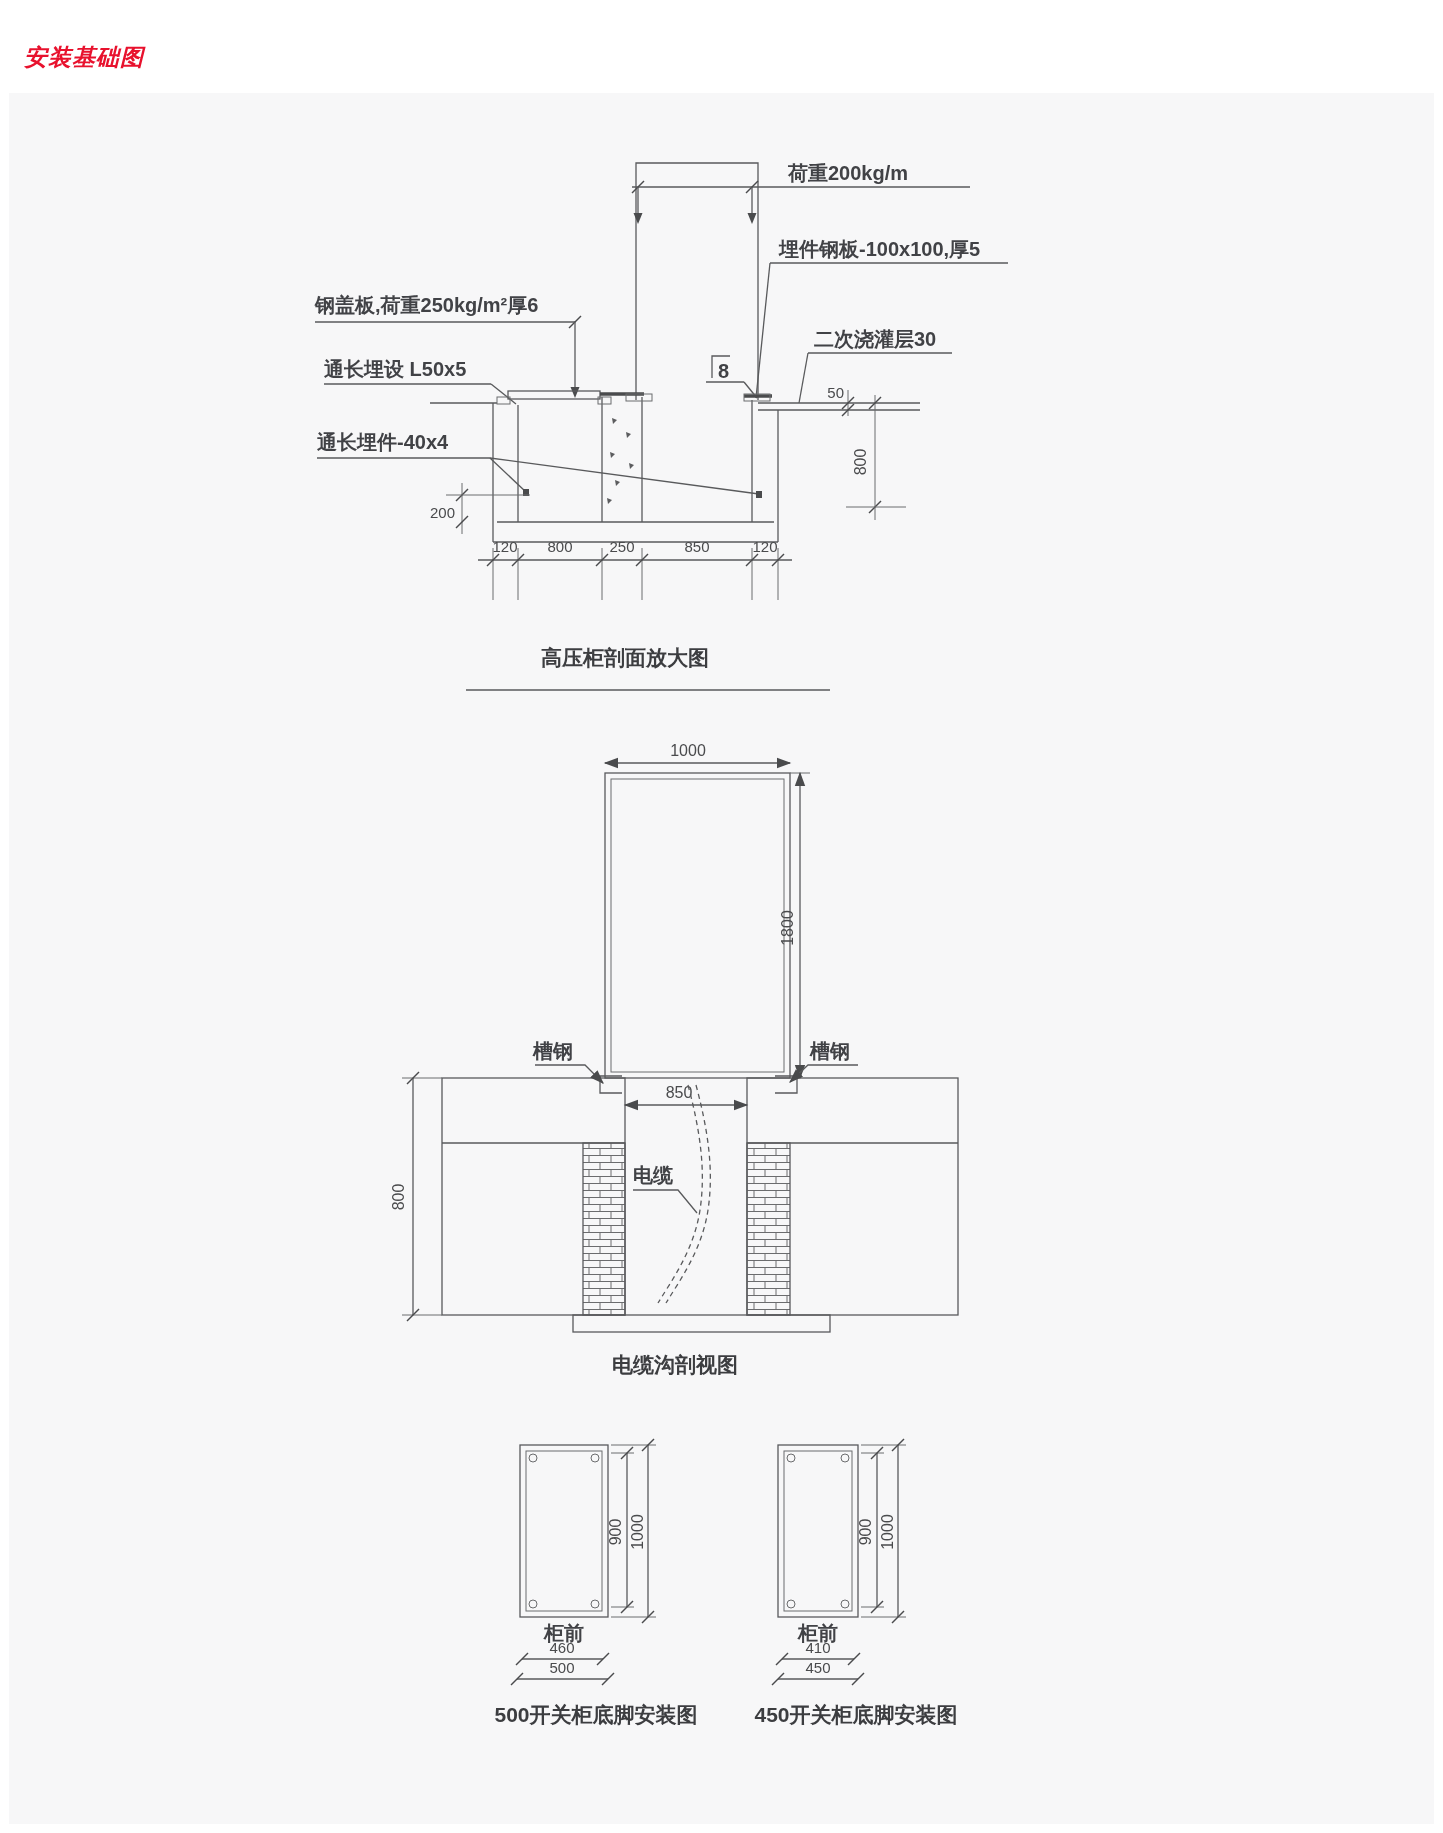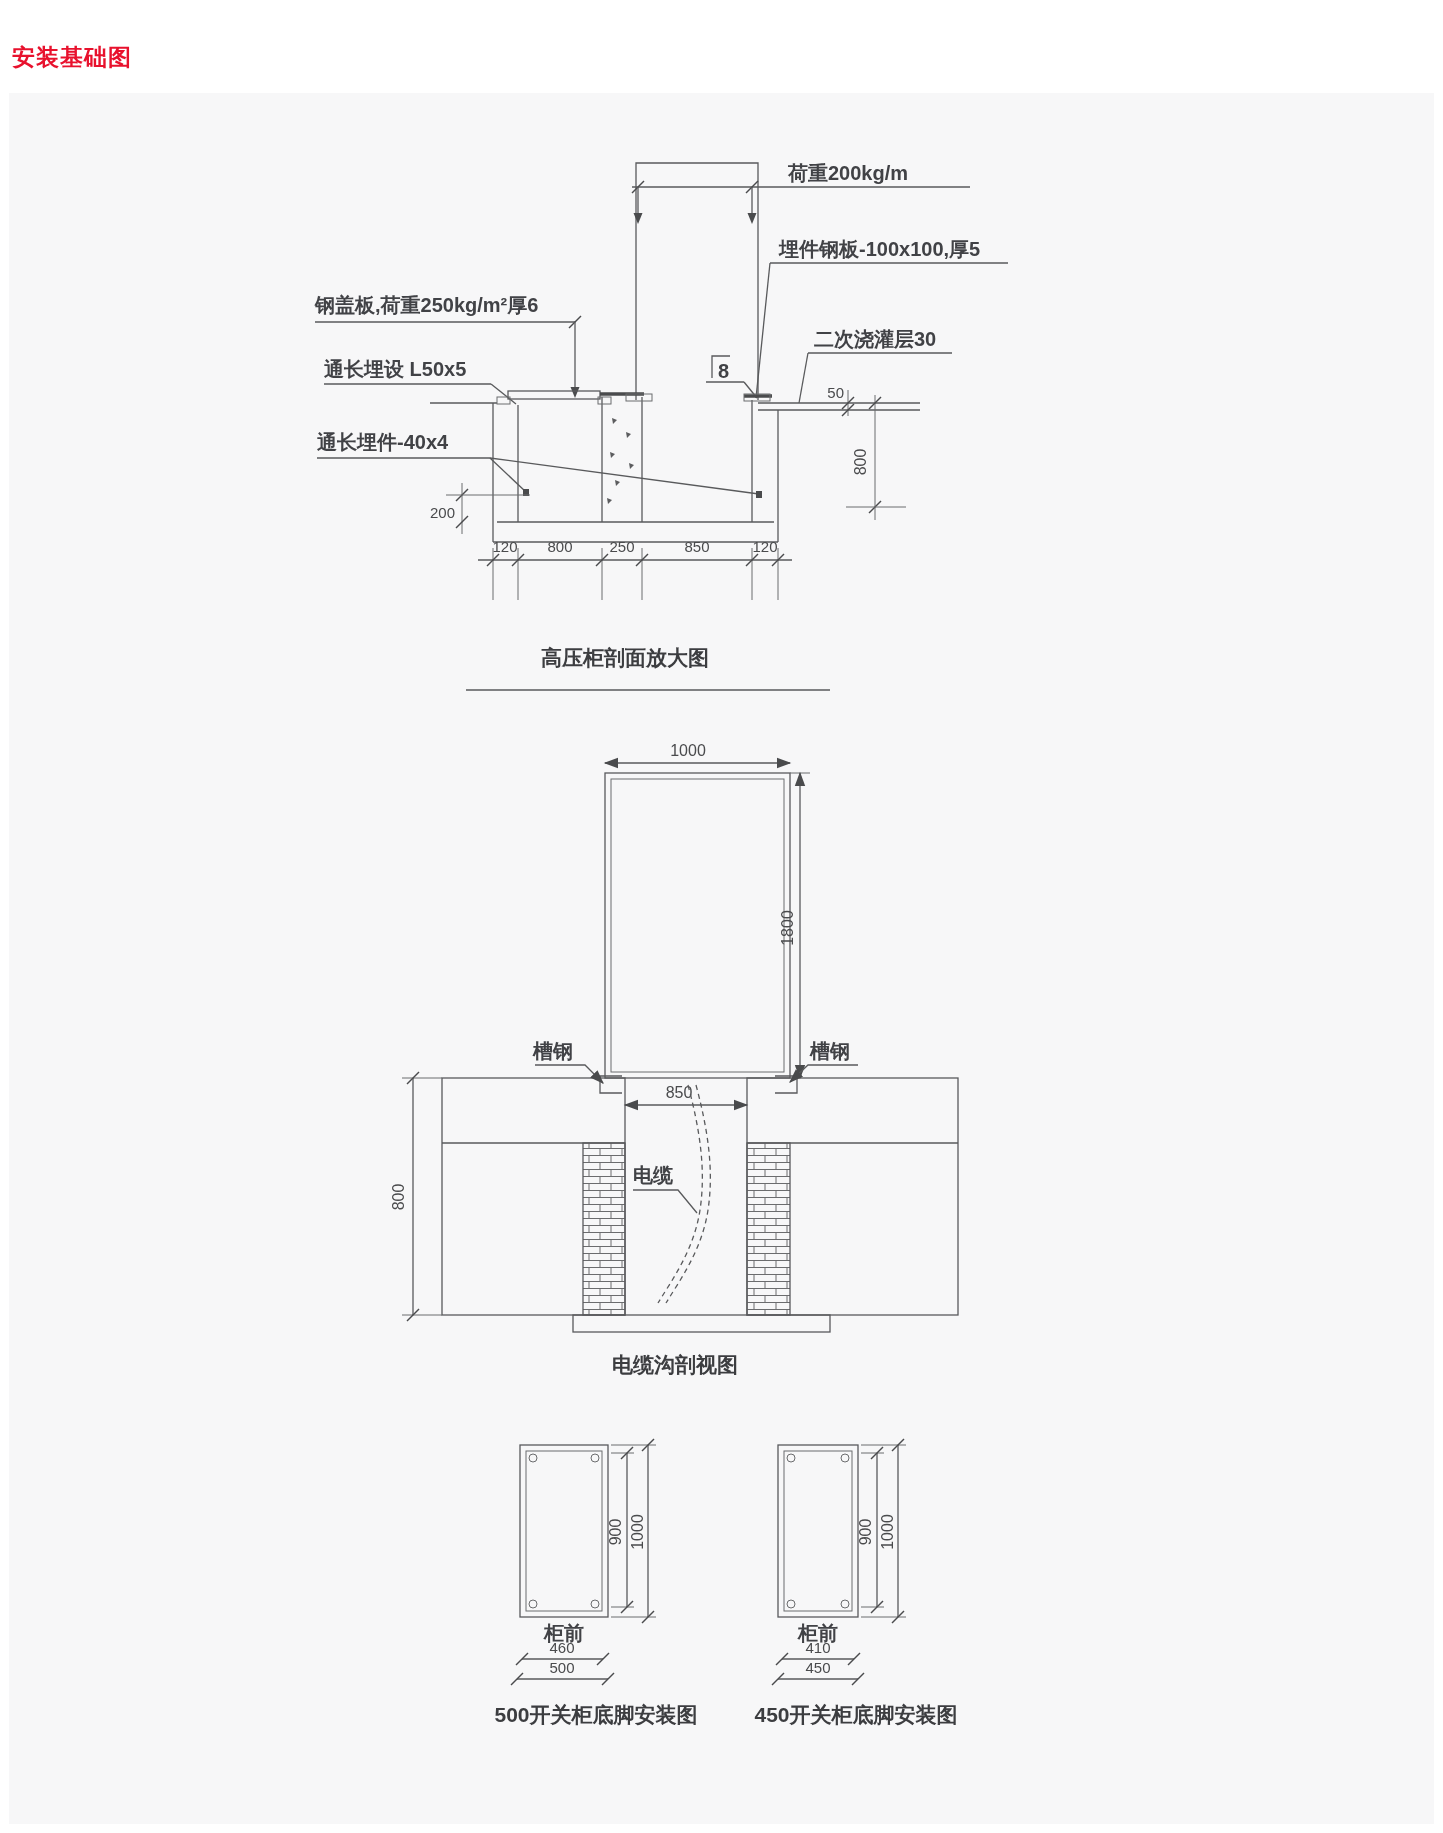--- a/index.html
+++ b/index.html
@@ -1,18 +1,18 @@
 <!DOCTYPE html>
 <html><head>
 <meta charset="utf-8">
 <style>
   html,body{margin:0;padding:0;background:#ffffff;}
   body{width:1443px;height:1833px;position:relative;font-family:"Liberation Sans",sans-serif;}
   .canvas-bg{position:absolute;left:9px;top:93px;width:1425px;height:1731px;background:#f7f7f8;}
-  .page-title{position:absolute;left:12px;top:42px;font-size:23px;font-weight:bold;color:#e8112d;letter-spacing:1px;}
+  .page-title{position:absolute;left:24px;top:42px;font-size:23px;font-weight:bold;color:#e8112d;letter-spacing:1px;font-style:italic;}
   svg{position:absolute;left:0;top:0;}
   svg text{fill:#3f4043;font-family:"Liberation Sans",sans-serif;}
   .ln{stroke:#595a5c;stroke-width:1.3;fill:none;}
   .thin{stroke:#6b6c6e;stroke-width:1;fill:none;}
   .thick{stroke:#4a4b4d;stroke-width:3.5;fill:none;}
   .tick{stroke:#4a4b4d;stroke-width:1.4;fill:none;}
   .lbl{font-size:20px;font-weight:bold;fill:#414246;}
   .dim{font-size:16px;fill:#4a4b4d;}
   .dims{font-size:15px;fill:#4a4b4d;}
   .dtitle{font-size:21px;font-weight:bold;fill:#3c3d40;}

